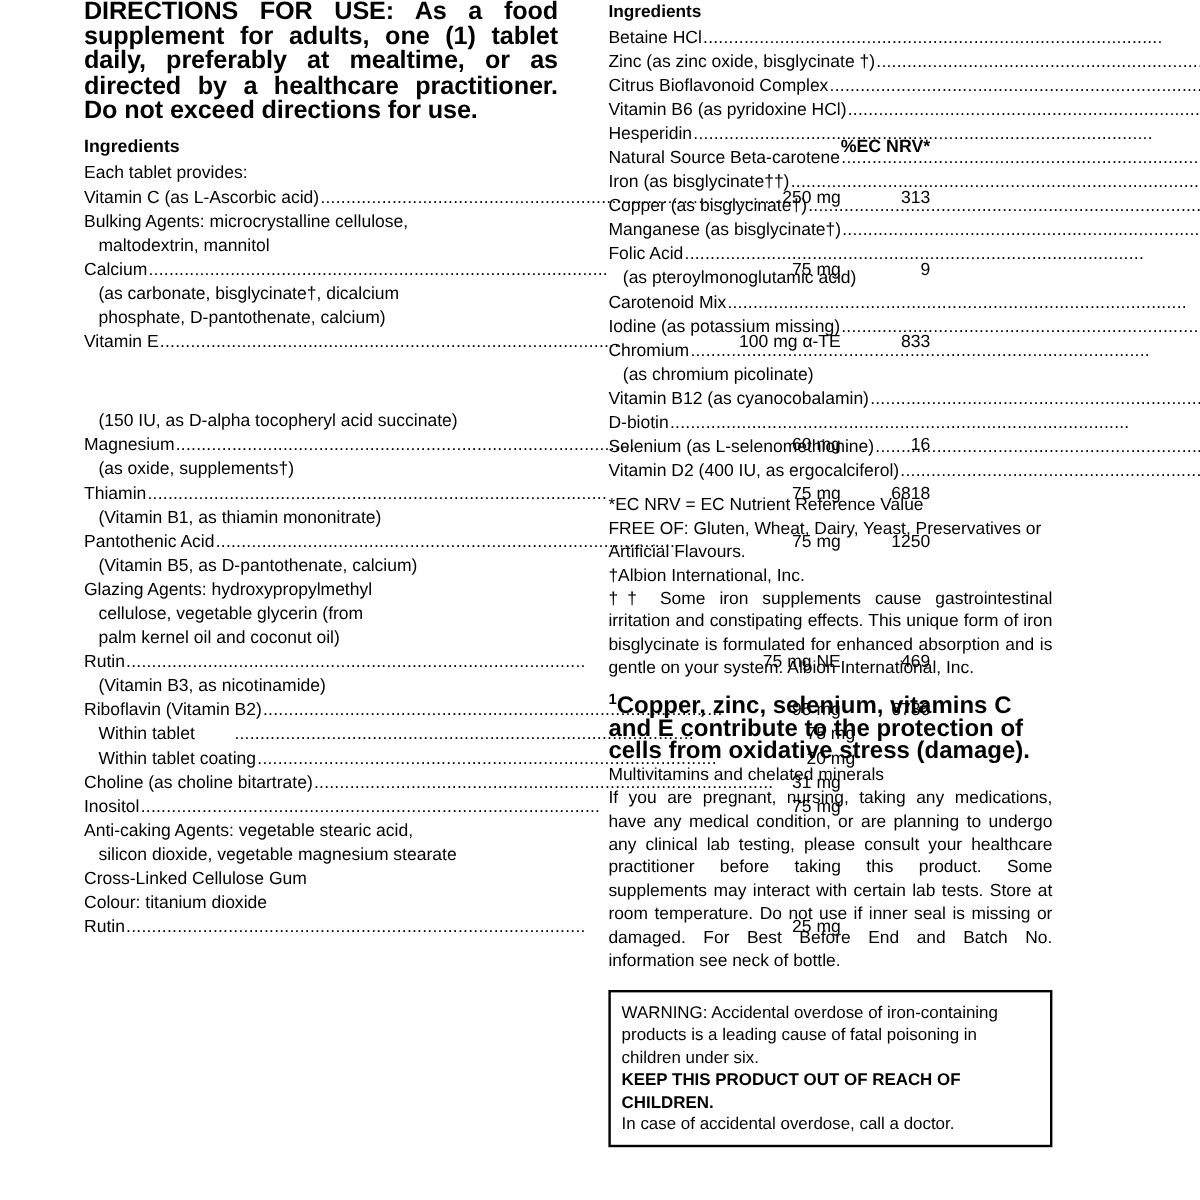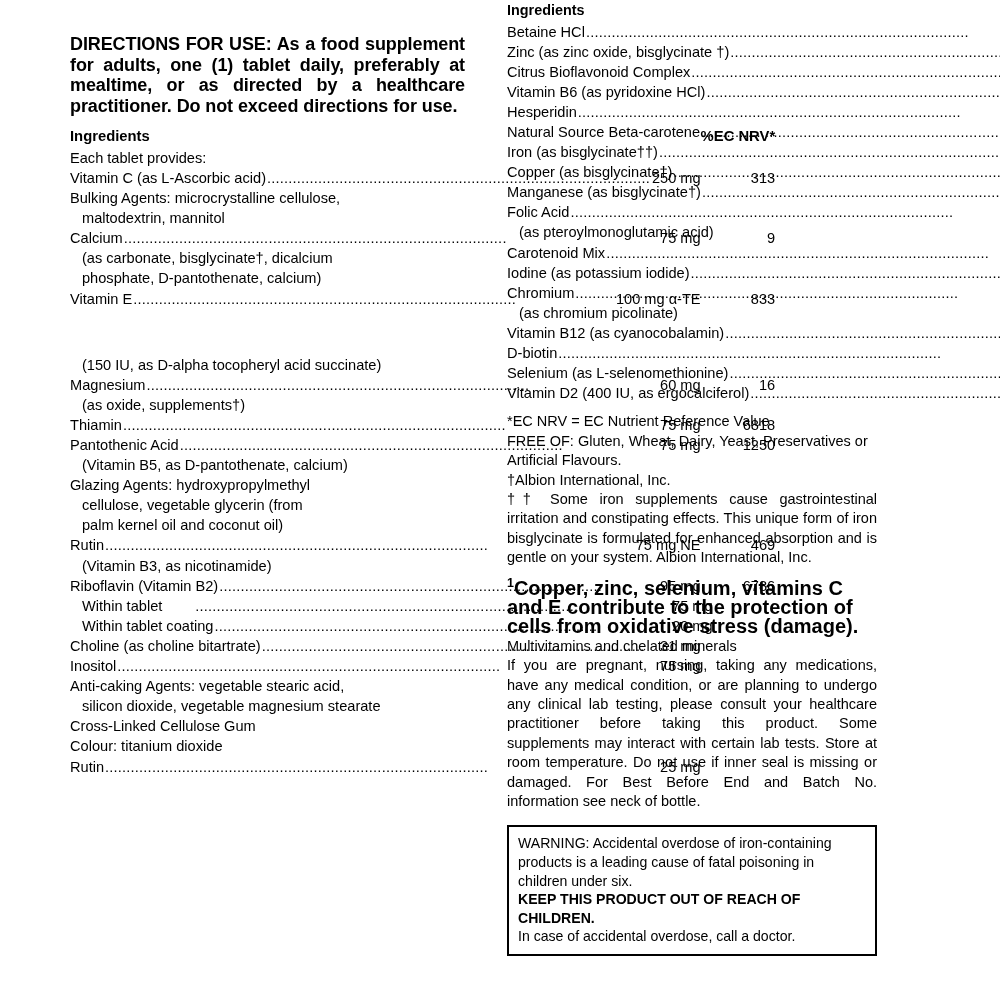--- a/index.html
+++ b/index.html
@@ -28,23 +28,22 @@
     left: 70px;
     width: 395px;
   }
   #col-right {
     left: 507px;
     width: 370px;
   }
 
   
   .directions {
-    margin-top: 34px;
     font-weight: bold;
-    font-size: 18px;
+    font-size: 21px;
     line-height: 20.6px;
     text-align: justify;
     text-justify: inter-word;
     letter-spacing: -0.1px;
   }
 
   
   .tbl {
     width: 100%;
     border-collapse: collapse;
@@ -217,20 +216,26 @@
             <td class="c-name">
               <div class="row-name">
                 <span class="nm">Thiamin</span>
                 <span class="dots">..........................................................................................</span>
                 <span class="amt">75 mg</span>
               </div>
             </td>
             <td class="c-nrv">6818</td>
           </tr>
           <tr>
+            <td class="c-name nowrapblock">
+              <div style="padding-left: 12px;">(Vitamin B1, as thiamin mononitrate)</div>
+            </td>
+            <td class="c-nrv"></td>
+          </tr>
+          <tr>
             <td class="c-name">
               <div class="row-name">
                 <span class="nm">Pantothenic Acid</span>
                 <span class="dots">..........................................................................................</span>
                 <span class="amt">75 mg</span>
               </div>
             </td>
             <td class="c-nrv">1250</td>
           </tr>
           <tr>
@@ -452,21 +457,21 @@
             <td class="c-name">
               <div class="row-name">
                 <span class="nm">Carotenoid Mix</span>
                 <span class="dots">..........................................................................................</span>
               </div>
             </td>
           </tr>
           <tr>
             <td class="c-name">
               <div class="row-name">
-                <span class="nm">Iodine (as potassium iodide)</span>
+                <span class="nm">Iodine (as potassium missing)</span>
                 <span class="dots">..........................................................................................</span>
               </div>
             </td>
           </tr>
           <tr>
             <td class="c-name">
               <div class="row-name">
                 <span class="nm">Chromium</span>
                 <span class="dots">..........................................................................................</span>
               </div>

